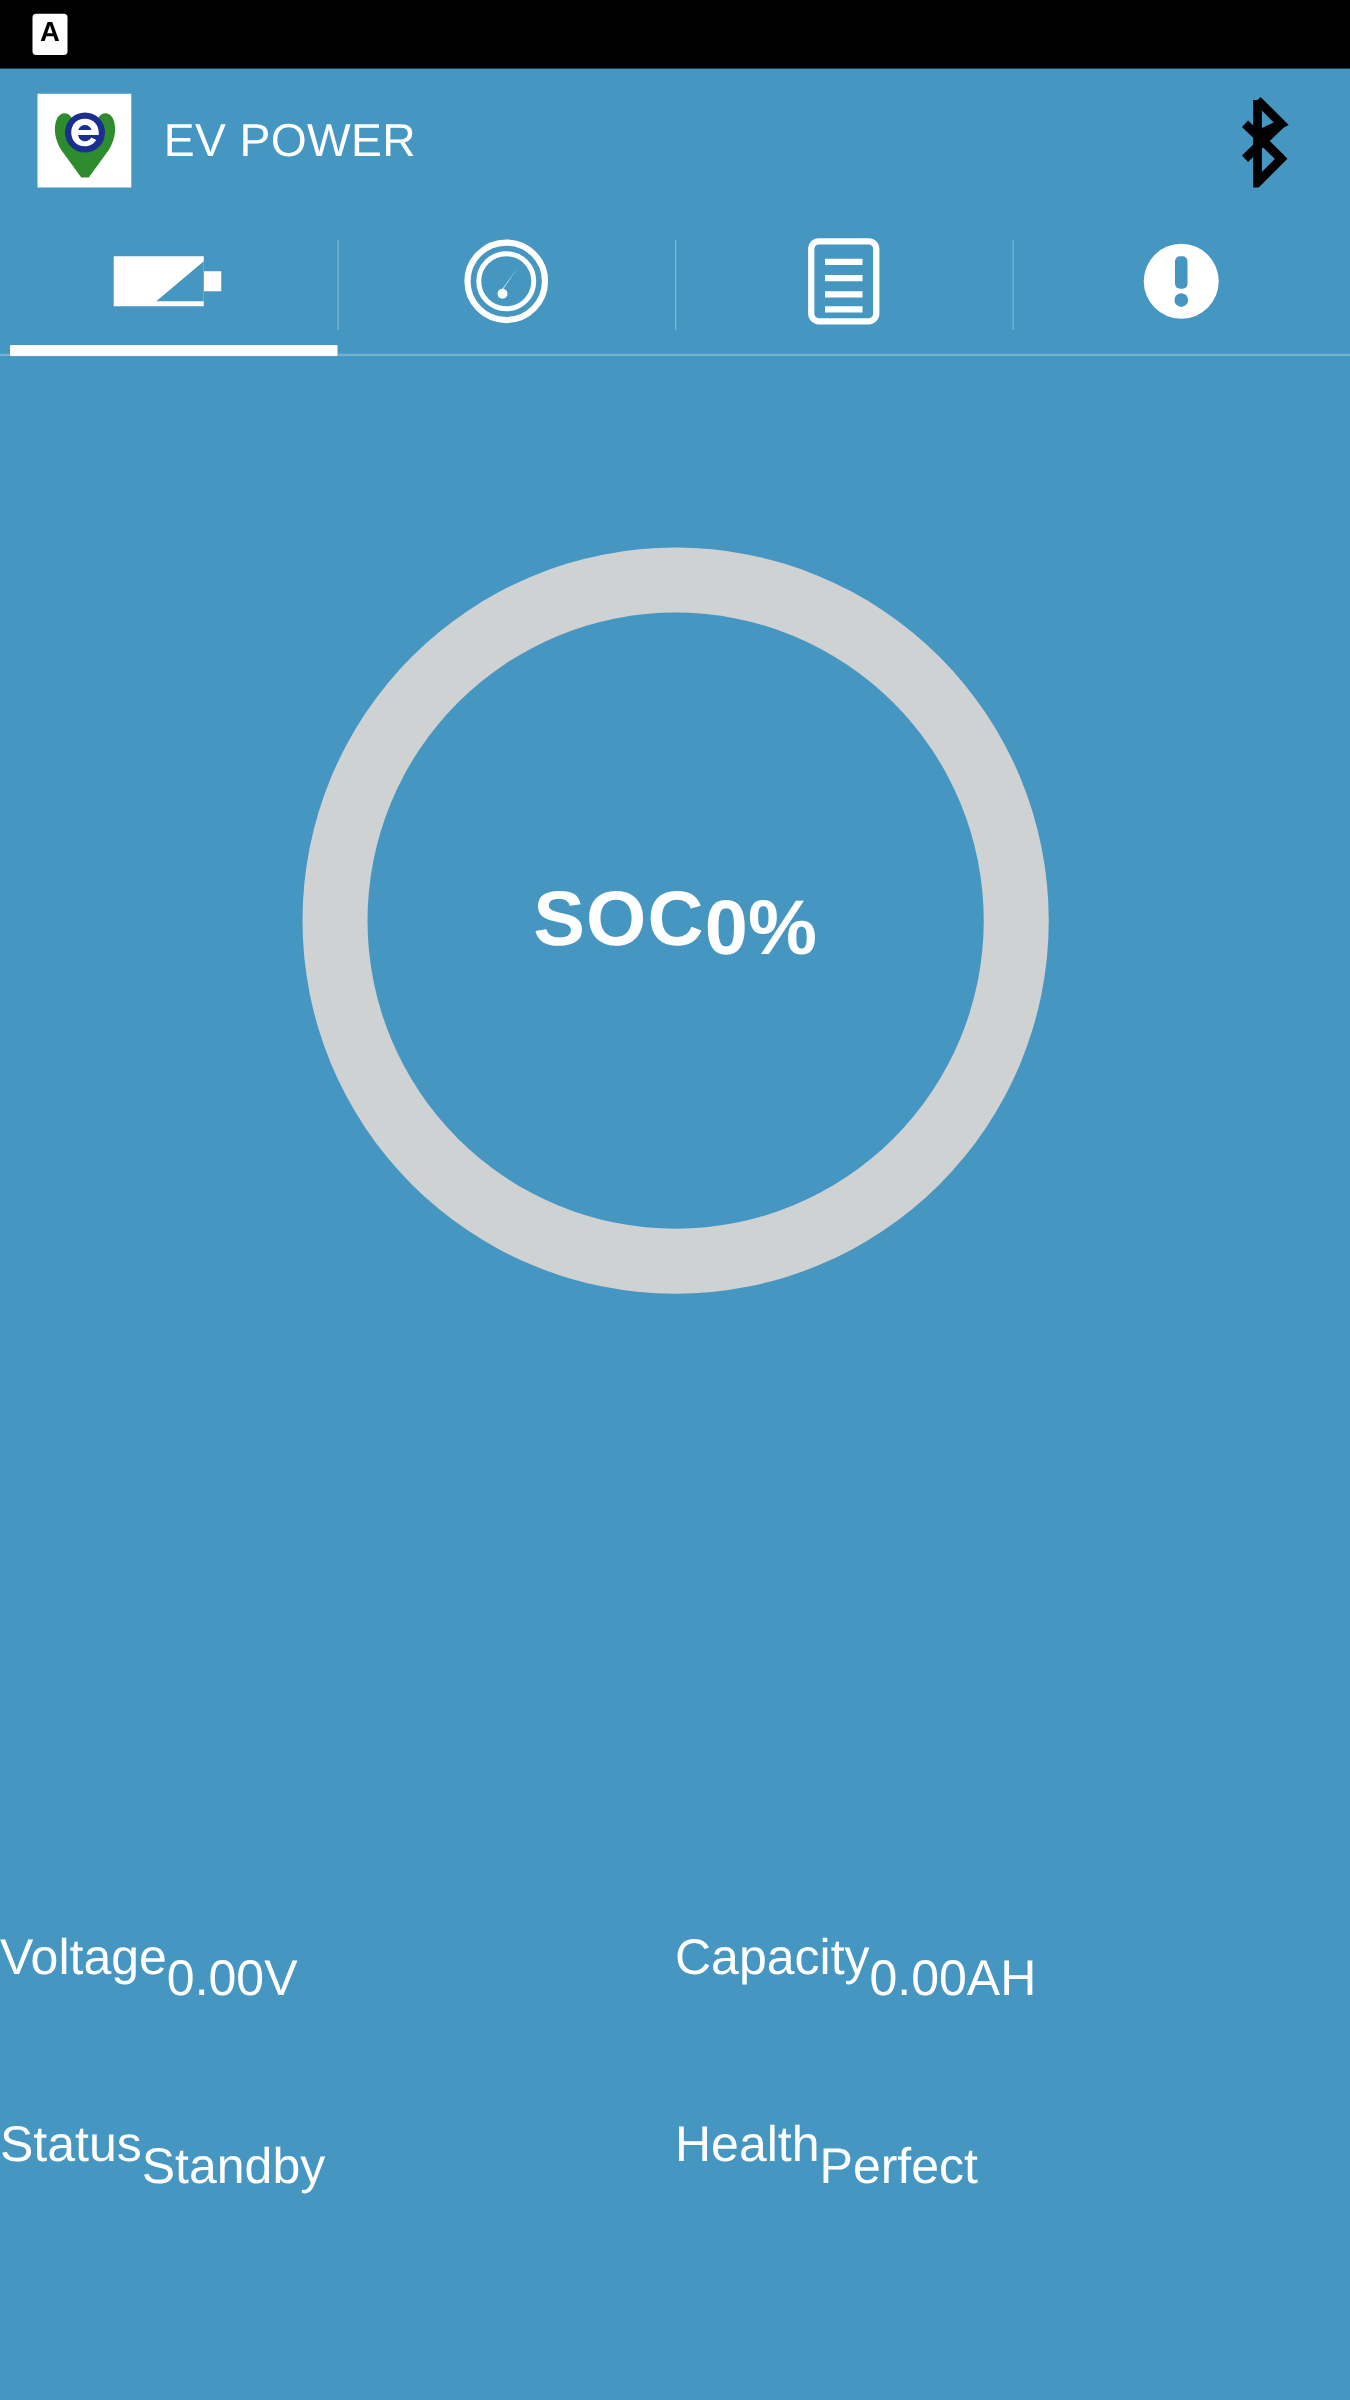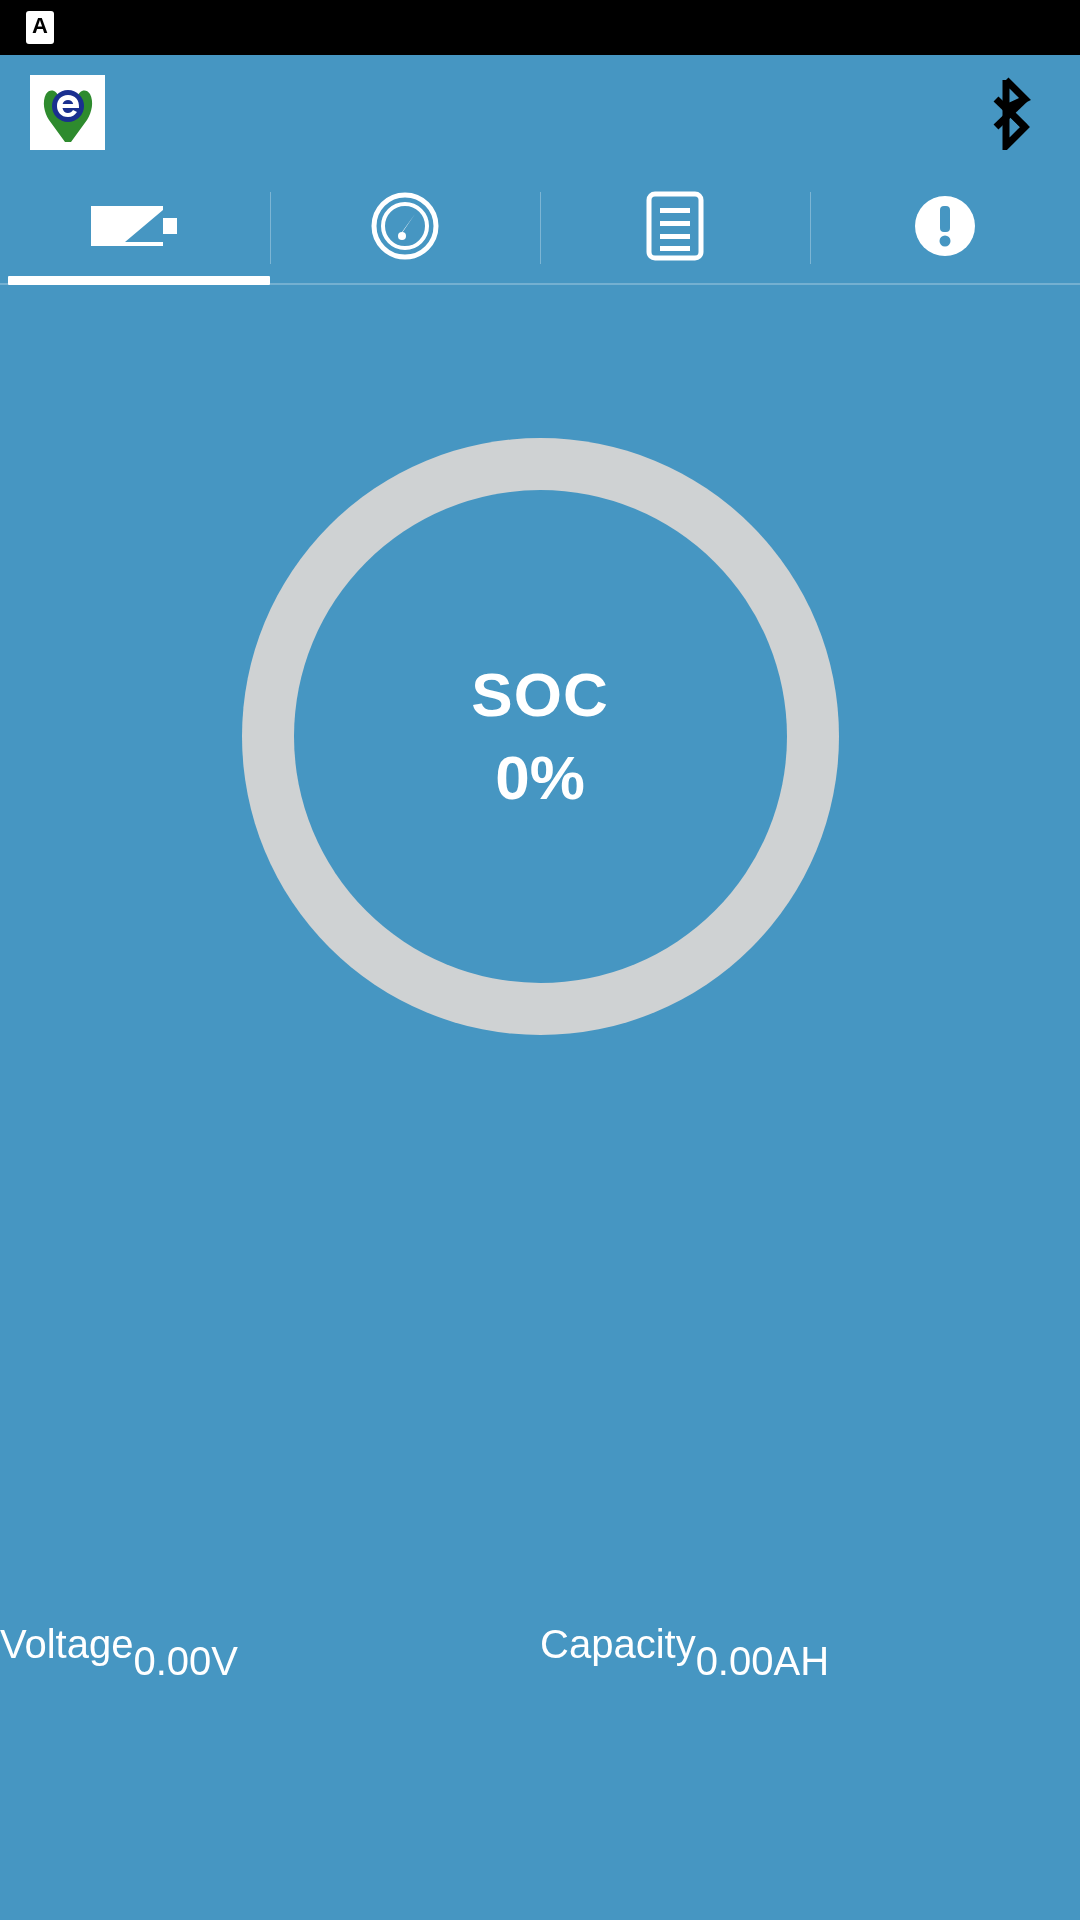--- a/index.html
+++ b/index.html
@@ -110,21 +110,21 @@
     width:597px;height:597px;
     border-radius:50%;
     background:#cfd2d3;
     display:flex;align-items:center;justify-content:center;
     position:relative;
   }
   .gauge-inner{
     width:493px;height:493px;
     border-radius:50%;
     background:#4696c2;
-    display:flex;flex-direction:column;
+    display:flex;flex-direction:row;
     align-items:center;justify-content:center;
   }
   .soc-label{
     color:#ffffff;
     font-size:62px;
     font-weight:700;
     letter-spacing:1px;
     line-height:1.1;
   }
   .soc-value{
@@ -176,20 +176,21 @@
 </div>
 
 <div class="appbar">
   <div class="logo-box">
     <svg width="62" height="62" viewBox="0 0 62 62">
       <path d="M9 12 C5 20 7 30 12 38 L28 60 L34 60 L50 38 C55 30 57 20 53 12 C49 6 42 8 40 16 L31 40 L22 16 C20 8 13 6 9 12 Z" fill="#2e8b2e"></path>
       <circle cx="31" cy="24" r="16" fill="#1a2f8f"></circle>
       <path d="M31 13 C24 13 20 18 20 24 C20 30 24 35 31 35 C35 35 38 33 40 30 L36 28 C35 30 33 31 31 31 C28 31 26 29 25.5 26 L42 26 C42.6 18 38 13 31 13 Z M25.6 22 C26.3 19.6 28.4 18 31 18 C33.6 18 35.6 19.6 36.2 22 Z" fill="#ffffff"></path>
     </svg>
   </div>
+  <div class="app-title">EV POWER</div>
   <div class="bt-btn">
     <svg width="46" height="74" viewBox="0 0 46 74">
       <path d="M14 4 L14 70 L33 51 L14 32 M14 32 L33 23 L14 4" fill="none" stroke="#000000" stroke-width="7" stroke-linejoin="miter"></path>
       <line x1="4" y1="23" x2="33" y2="51" stroke="#000000" stroke-width="7"></line>
       <line x1="4" y1="51" x2="33" y2="23" stroke="#000000" stroke-width="7"></line>
     </svg>
   </div>
 </div>
 
 <div class="tabbar">
@@ -261,15 +262,25 @@
         <div class="stat-value">0.00V</div>
       </div>
       <div class="stat-cell">
         <div class="stat-label">Capacity</div>
         <div class="stat-value">0.00AH</div>
       </div>
     </div>
 
     <div class="row-gap"></div>
 
+    <div class="stat-row">
+      <div class="stat-cell">
+        <div class="stat-label">Status</div>
+        <div class="stat-value">Standby</div>
+      </div>
+      <div class="stat-cell">
+        <div class="stat-label">Health</div>
+        <div class="stat-value">Perfect</div>
+      </div>
+    </div>
 
   </div>
 </div>
 
 </body></html>

